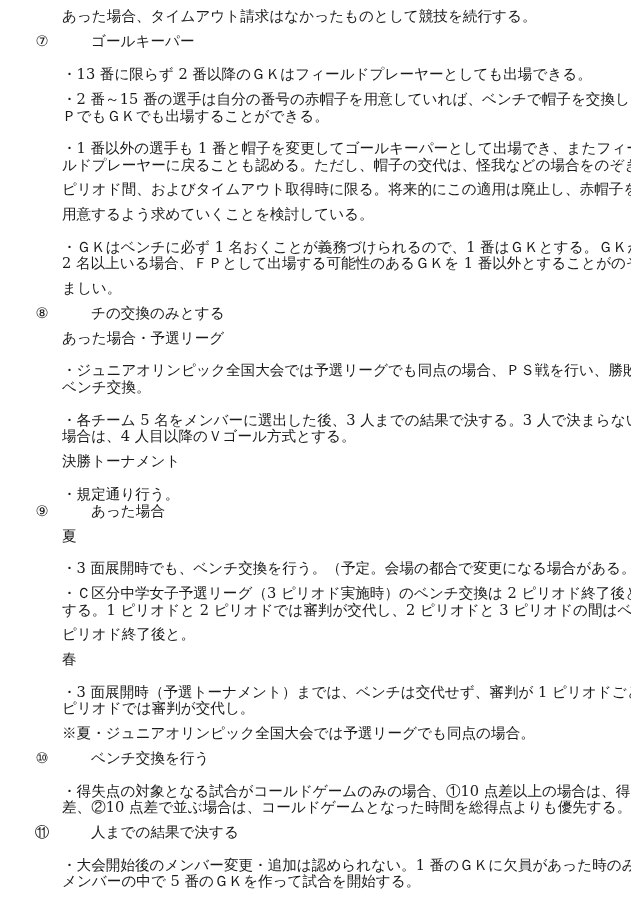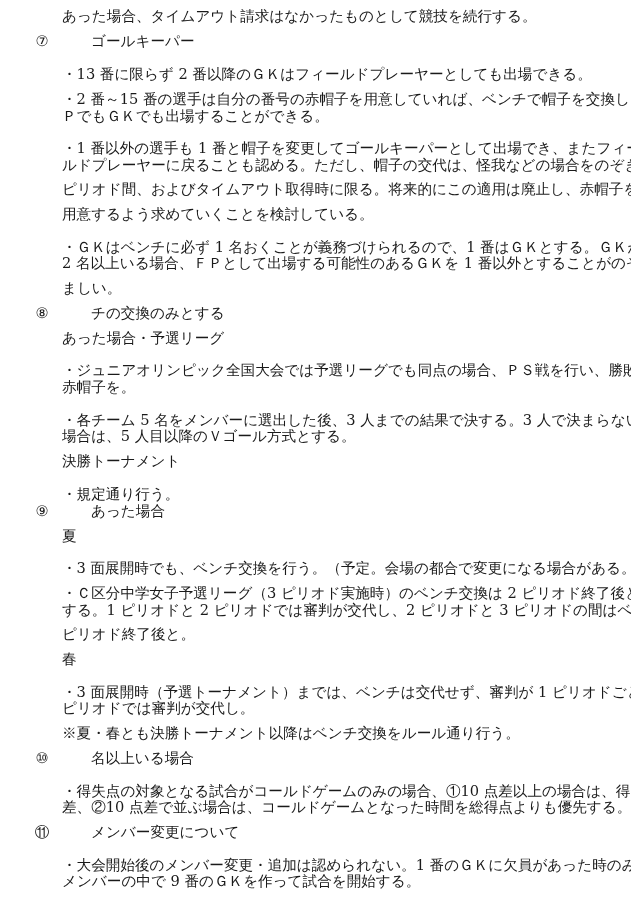--- a/index.html
+++ b/index.html
@@ -74,27 +74,27 @@
       <span class="num">⑧</span>
       <span class="htext">チの交換のみとする</span>
     </div>
   <div class="line" style="top:326px">
       <span class="cont">あった場合・予選リーグ</span>
     </div>
   <div class="line" style="top:350px">
       <span class="ind">・ジュニアオリンピック全国大会では予選リーグでも同点の場合、ＰＳ戦を行い、勝敗</span>
     </div>
   <div class="line" style="top:375px">
-      <span class="cont">赤帽子を。</span>
+      <span class="cont">ベンチ交換。</span>
     </div>
   <div class="line" style="top:400px">
       <span class="ind">・各チーム 5 名をメンバーに選出した後、3 人までの結果で決する。3 人で決まらない</span>
     </div>
   <div class="line" style="top:424px">
-      <span class="cont">場合は、5 人目以降のＶゴール方式とする。</span>
+      <span class="cont">場合は、4 人目以降のＶゴール方式とする。</span>
     </div>
   <div class="line" style="top:449px">
       <span class="cont">決勝トーナメント</span>
     </div>
   <div class="line" style="top:474px">
       <span class="ind">・規定通り行う。</span>
     </div>
 
   <div class="line" style="top:499px">
       <span class="num">⑨</span>
@@ -118,37 +118,37 @@
   <div class="line" style="top:647px">
       <span class="cont">春</span>
     </div>
   <div class="line" style="top:672px">
       <span class="ind">・3 面展開時（予選トーナメント）までは、ベンチは交代せず、審判が 1 ピリオドごと</span>
     </div>
   <div class="line" style="top:696px">
       <span class="cont">ピリオドでは審判が交代し。</span>
     </div>
   <div class="line" style="top:721px">
-      <span class="cont">※夏・春とも決勝トーナメント以降はベンチ交換をルール通り行う。</span>
+      <span class="cont">※夏・ジュニアオリンピック全国大会では予選リーグでも同点の場合。</span>
     </div>
 
   <div class="line" style="top:746px">
       <span class="num">⑩</span>
-      <span class="htext">名以上いる場合</span>
+      <span class="htext">ベンチ交換を行う</span>
     </div>
   <div class="line" style="top:771px">
       <span class="ind">・得失点の対象となる試合がコールドゲームのみの場合、①10 点差以上の場合は、得点</span>
     </div>
   <div class="line" style="top:795px">
       <span class="cont">差、②10 点差で並ぶ場合は、コールドゲームとなった時間を総得点よりも優先する。</span>
     </div>
 
   <div class="line" style="top:820px">
       <span class="num">⑪</span>
-      <span class="htext">メンバー変更について</span>
+      <span class="htext">人までの結果で決する</span>
     </div>
   <div class="line" style="top:845px">
       <span class="ind">・大会開始後のメンバー変更・追加は認められない。1 番のＧＫに欠員があった時のみ、</span>
     </div>
   <div class="line" style="top:869px">
-      <span class="cont">メンバーの中で 9 番のＧＫを作って試合を開始する。</span>
+      <span class="cont">メンバーの中で 5 番のＧＫを作って試合を開始する。</span>
     </div>
 </div>
 
 </body></html>

